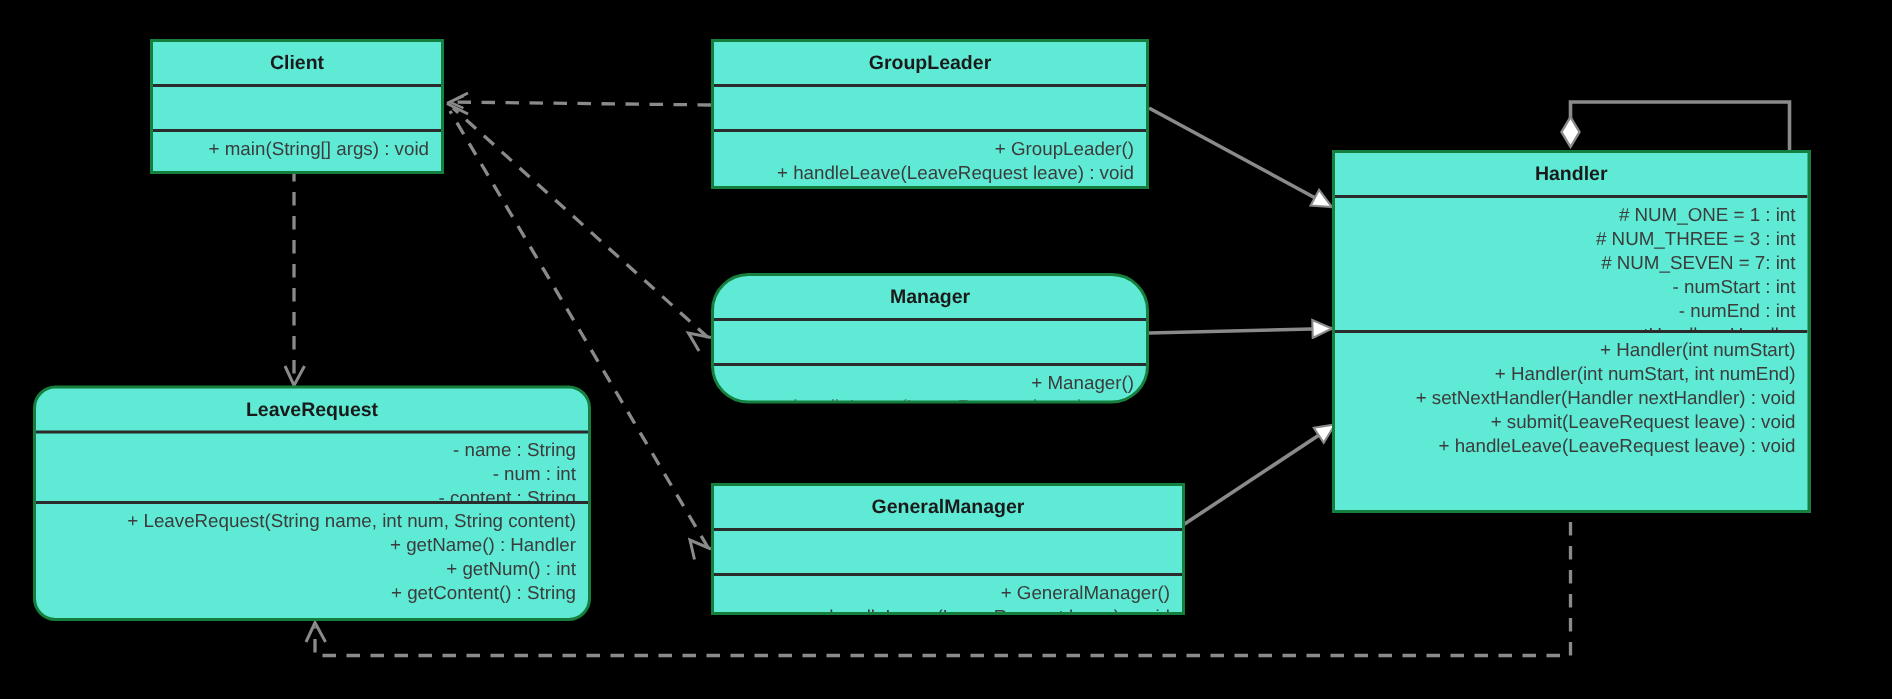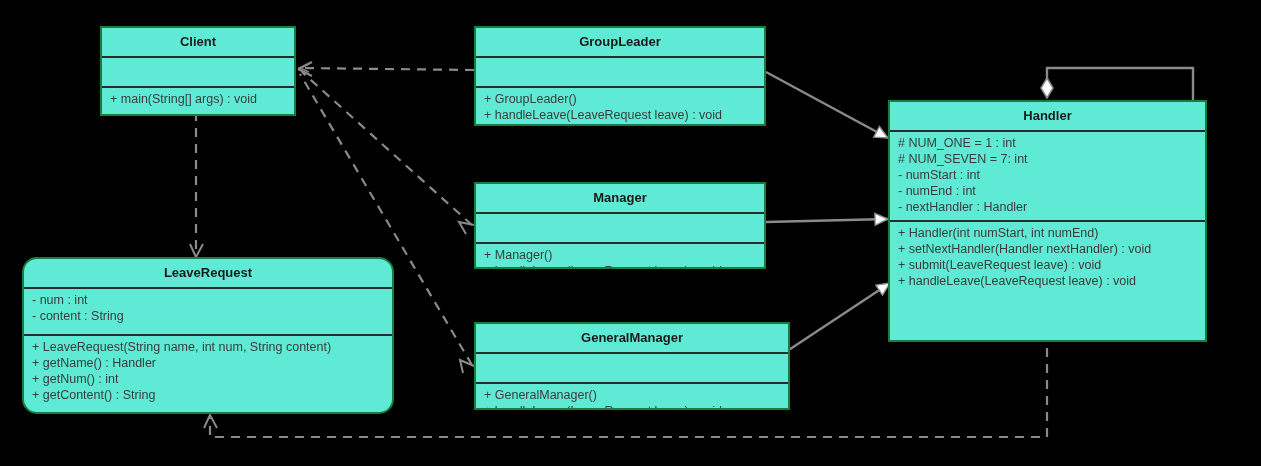--- a/index.html
+++ b/index.html
@@ -37,20 +37,21 @@
     color: #1a1a1a;
     padding: 6px 4px 7px 4px;
     border-bottom: 2px solid #2b2b2b;
     box-sizing: border-box;
     white-space: nowrap;
   }
   .uml-compartment {
     box-sizing: border-box;
     padding: 3px 0 3px 0;
     overflow: hidden;
+    text-align: right;
   }
   .uml-attrs {
     border-bottom: 2px solid #2b2b2b;
   }
   .uml-line {
     font-size: 12.5px;
     color: #3c3c3c;
     line-height: 16px;
     padding: 0 8px;
     white-space: nowrap;
@@ -129,21 +130,21 @@
 
   <div class="uml-class" style="left:474px; top:26px; width:292px; height:100px;">
     <div class="uml-title">GroupLeader</div>
     <div class="uml-compartment uml-attrs empty-compartment"></div>
     <div class="uml-compartment">
       <div class="uml-line">+ GroupLeader()</div>
       <div class="uml-line">+ handleLeave(LeaveRequest leave) : void</div>
     </div>
   </div>
 
-  <div class="uml-class" style="left:474px; top:182px; width:292px; height:87px;">
+  <div class="uml-class" style="left:474px; top:182px; width:292px; height:87px;border-radius:25px;">
     <div class="uml-title">Manager</div>
     <div class="uml-compartment uml-attrs empty-compartment"></div>
     <div class="uml-compartment">
       <div class="uml-line">+ Manager()</div>
       <div class="uml-line">+ handleLeave(LeaveRequest leave) : void</div>
     </div>
   </div>
 
   <div class="uml-class" style="left:474px; top:322px; width:316px; height:88px;">
     <div class="uml-title">GeneralManager</div>
@@ -151,36 +152,39 @@
     <div class="uml-compartment">
       <div class="uml-line">+ GeneralManager()</div>
       <div class="uml-line">+ handleLeave(LeaveRequest leave) : void</div>
     </div>
   </div>
 
   <div class="uml-class" style="left:888px; top:100px; width:319px; height:242px;">
     <div class="uml-title">Handler</div>
     <div class="uml-compartment uml-attrs" style="height:90px;">
       <div class="uml-line"># NUM_ONE = 1 :  int</div>
+      <div class="uml-line"># NUM_THREE = 3 :  int</div>
       <div class="uml-line"># NUM_SEVEN = 7:  int</div>
       <div class="uml-line">- numStart :  int</div>
       <div class="uml-line">- numEnd :  int</div>
       <div class="uml-line">- nextHandler :  Handler</div>
     </div>
     <div class="uml-compartment">
+      <div class="uml-line">+ Handler(int numStart)</div>
       <div class="uml-line">+ Handler(int numStart, int numEnd)</div>
       <div class="uml-line">+ setNextHandler(Handler nextHandler) :  void</div>
       <div class="uml-line">+ submit(LeaveRequest leave) :  void</div>
       <div class="uml-line">+ handleLeave(LeaveRequest leave) :  void</div>
     </div>
   </div>
 
   <div class="uml-class" style="left:22px; top:257px; width:372px; height:157px;border-radius:15px;">
     <div class="uml-title">LeaveRequest</div>
     <div class="uml-compartment uml-attrs" style="height:47px;">
+      <div class="uml-line">- name : String</div>
       <div class="uml-line">- num : int</div>
       <div class="uml-line">- content : String</div>
     </div>
     <div class="uml-compartment">
       <div class="uml-line">+ LeaveRequest(String name, int num, String content)</div>
       <div class="uml-line">+ getName() : Handler</div>
       <div class="uml-line">+ getNum() : int</div>
       <div class="uml-line">+ getContent() : String</div>
     </div>
   </div>

